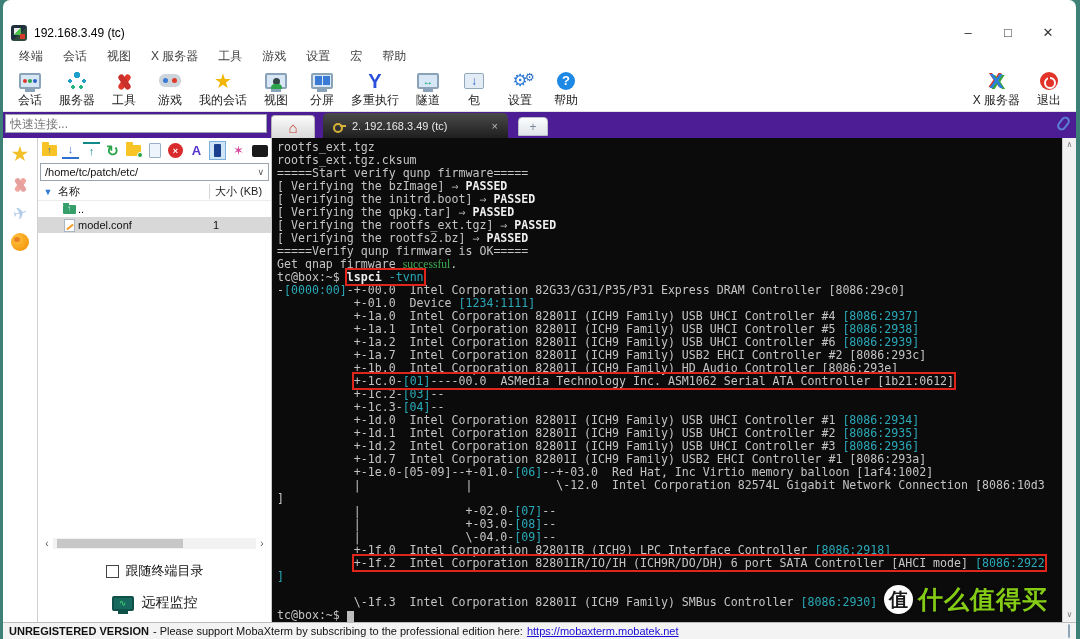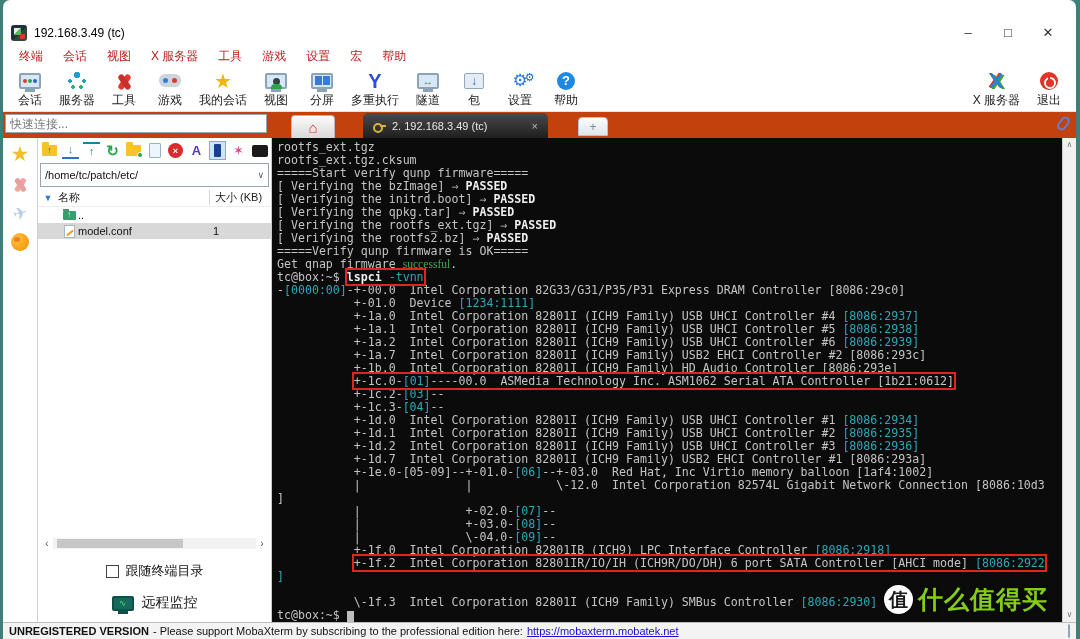--- a/index.html
+++ b/index.html
@@ -18,21 +18,21 @@
   
   .titlebar { height:26px; display:flex; align-items:center; gap:7px; padding:0 8px; background:#fff;margin-top:20px; }
   .appicon { width:16px; height:16px; border-radius:3px; background:linear-gradient(135deg,#20313d 55%,#2d4a3a 55%); position:relative; }
   .appicon::before { content:""; position:absolute; left:3px; top:3px; width:7px; height:7px; background:linear-gradient(135deg,#e8e8e8 45%,#4cc24c 45%); }
   .appicon::after { content:""; position:absolute; right:2px; bottom:2px; width:5px; height:5px; background:#d43b2a; }
   .title-text { font-size:12px; color:#000; }
   .win-controls { margin-left:auto; display:flex; }
   .win-btn { width:40px; text-align:center; font-size:13px; color:#333; line-height:26px; }
   
   .menubar { height:20px; display:flex; align-items:center; gap:0; padding:0 6px; background:#fff; }
-  .menu-item { padding:0 10px; font-size:12px; color:#b91c1c; }
+  .menu-item { padding:0 10px; font-size:12px; color:#404040; }
   
   .toolbar { height:46px; display:flex; align-items:stretch; padding:0 4px; background:#fff; border-bottom:1px solid #e3e3e3; }
   .tb-item { min-width:46px; padding:3px 6px 2px; display:flex; flex-direction:column; align-items:center; justify-content:space-between; }
   .tb-label { font-size:12px; color:#222; white-space:nowrap; }
   .tb-ic { height:24px; display:flex; align-items:center; justify-content:center; }
   .tb-right { margin-left:auto; display:flex; }
   
   .mon { width:22px; height:16px; background:#d7e7f5; border:2px solid #8ba3b8; border-radius:2px; position:relative; display:flex; align-items:center; justify-content:center; gap:1px; }
   .mon::after { content:""; position:absolute; bottom:-5px; left:50%; margin-left:-5px; width:10px; height:3px; background:#8ba3b8; }
   .dot { width:4px; height:4px; border-radius:50%; }
@@ -59,21 +59,21 @@
   .pkg { width:20px; height:16px; background:#e3ecf5; border:1px solid #93a8bb; border-radius:2px; display:flex; align-items:center; justify-content:center; color:#2a62c9; font-weight:bold; font-size:12px; }
   .gears { font-size:17px; color:#2e7bd6; position:relative; line-height:18px; }
   .gears::after { content:"⚙"; position:absolute; font-size:11px; right:-7px; top:-4px; color:#1f66c0; }
   .helpc { width:18px; height:18px; border-radius:50%; background:#1e88e5; color:#fff; font-weight:bold; font-size:13px; display:flex; align-items:center; justify-content:center; }
   .xlogo { font-size:21px; font-weight:bold; color:#2b7de0; text-shadow:2px 1px 0 #3aa53a, -1px -1px 0 #d43b2a; line-height:21px; }
   .powerc { width:18px; height:18px; border-radius:50%; background:#e23328; position:relative; }
   .powerc::before { content:""; position:absolute; left:4px; top:5px; width:8px; height:8px; border:2px solid #fff; border-radius:50%; }
   .powerc::after { content:""; position:absolute; left:8px; top:2px; width:2px; height:6px; background:#e23328; box-shadow:0 0 0 0 #fff; border-left:0; }
   .powerc i { position:absolute; left:8px; top:2px; width:2px; height:6px; background:#fff; }
   
-  .tabrow { height:26px; display:flex; align-items:flex-end; background:#c2410c; position:relative;gap:20px; }
+  .tabrow { height:26px; display:flex; align-items:flex-end; background:#4c1d95; position:relative; }
   .quick-wrap { width:268px; padding:2px 4px 4px 2px; align-self:flex-start; }
   .quick-input { width:100%; height:19px; border:1px solid #9aa4ad; font-size:12px; padding:0 4px; color:#333; font-family:"Liberation Sans",sans-serif; }
   .tab-home { width:44px; height:23px; background:linear-gradient(#fbfbfb,#d9d9d9); border:1px solid #b5b5b5; border-bottom:none; border-radius:4px 4px 0 0; display:flex; align-items:center; justify-content:center; }
   .home-glyph { color:#c0392b; font-size:15px; line-height:15px; }
   .tab-active { height:25px; background:linear-gradient(#4a4a4a,#1f1f1f); color:#e8e8e8; border-radius:5px 5px 0 0; display:flex; align-items:center; gap:7px; padding:0 10px; margin-left:8px; min-width:185px; }
   .key-ic { width:12px; height:6px; position:relative; }
   .key-ic::before { content:""; position:absolute; left:0; top:0; width:6px; height:6px; border:2px solid #d9b23a; border-radius:50%; }
   .key-ic::after { content:""; position:absolute; left:7px; top:2px; width:6px; height:2px; background:#d9b23a; }
   .tab-label { font-size:11px; white-space:nowrap; }
   .tab-close { margin-left:auto; color:#b9b9b9; font-size:11px; padding-left:8px; }
@@ -98,21 +98,21 @@
   .arr-up { color:#128a8a; font-weight:bold; border-top:2px solid #128a8a; line-height:11px; }
   .refr { color:#2ca44c; font-size:15px; font-weight:bold; }
   .docf { width:12px; height:15px; background:#eef4fb; border:1px solid #9ab0c6; border-radius:1px; }
   .delc { width:15px; height:15px; border-radius:50%; background:#d92b2b; color:#fff; display:flex; align-items:center; justify-content:center; font-size:9px; font-weight:bold; }
   .fontA { color:#5533cc; font-weight:bold; font-size:13px; }
   .pin-sel { width:19px; height:19px; background:#cfe4f7; border:1px solid #7aaedb; display:flex; align-items:center; justify-content:center; }
   .pin-sel i { width:7px; height:13px; background:#1a3f8f; border-radius:1px; }
   .wand { color:#d84a9f; font-size:13px; }
   .termic { width:16px; height:12px; background:#1a1a1a; border-radius:2px; }
   .pathrow { padding:0 2px 2px 2px; }
-  .pathbox { height:24px; border:1px solid #9aa4ad; display:flex; align-items:center; font-size:11px; padding:0 4px; color:#111; }
+  .pathbox { height:18px; border:1px solid #9aa4ad; display:flex; align-items:center; font-size:11px; padding:0 4px; color:#111; }
   .pathbox .dd { margin-left:auto; color:#555; font-size:9px; }
   .listhdr { height:18px; display:flex; align-items:center; font-size:11px; color:#222; border-bottom:1px solid #ececec; }
   .hdr-exp { width:20px; text-align:center; color:#2e7bd6; font-size:9px; }
   .hdr-name { flex:1; }
   .hdr-size { width:62px; border-left:1px solid #d5d5d5; padding-left:5px; }
   .listrow { height:16px; display:flex; align-items:center; font-size:11px; color:#111; }
   .listrow.selected { background:#d8d8d8; }
   .row-ind { width:22px; }
   .row-ic { width:18px; display:flex; justify-content:center; }
   .row-name { flex:1; }

